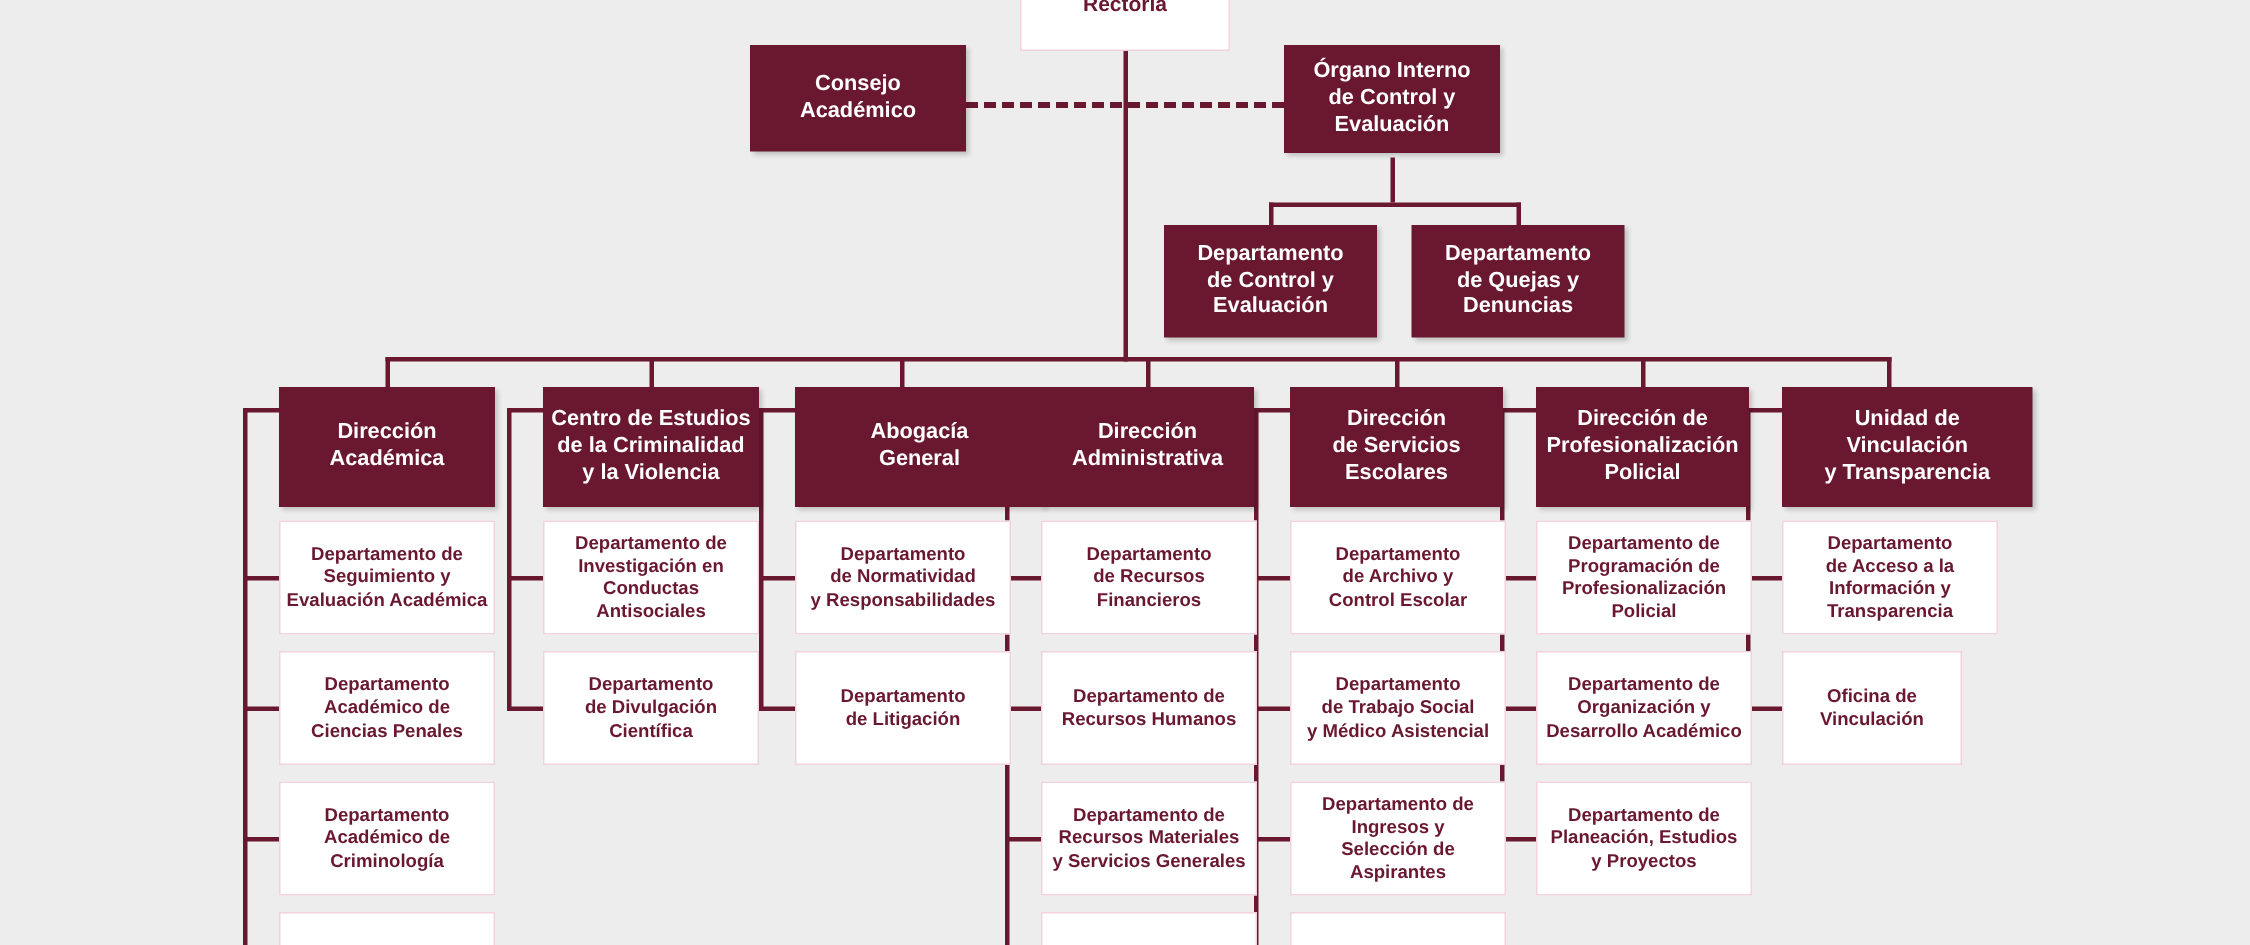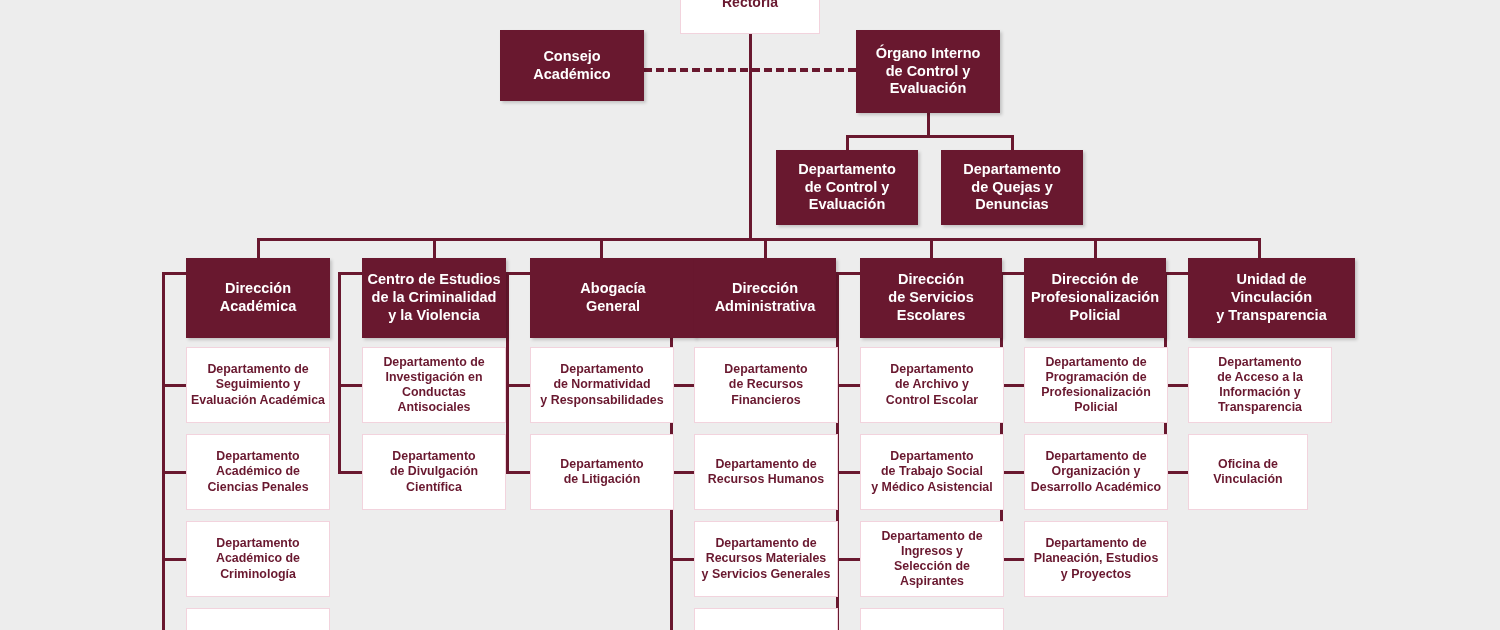--- a/index.html
+++ b/index.html
@@ -73,21 +73,21 @@
 <body>
 
 <div id="chart">
     <div class="node root" style="left: 680px; top: -28px; width: 140px; height: 62px;">
       <span>Rectoría</span>
     </div>
     <div class="conn v" style="left: 749px; top: 34px; height: 207px;"></div>
     <div class="node dark" style="left: 500px; top: 30px; width: 144px; height: 71px;">
       <span>Consejo<br>Académico</span>
     </div>
-    <div class="node dark" style="left: 856px; top: 30px; width: 144px; height: 83px;">
+    <div class="node dark" style="left: 856px; top: 30px; width: 144px; height: 72px;">
       <span>Órgano Interno<br>de Control y<br>Evaluación</span>
     </div>
     <div class="conn-dashed" style="left: 644px; top: 67.5px; width: 212px;"></div>
     <div class="conn v" style="left: 927px; top: 105px; height: 30px;"></div>
     <div class="conn h" style="left: 846px; top: 135px; width: 168px;"></div>
     <div class="conn v" style="left: 846px; top: 135px; height: 15px;"></div>
     <div class="node dark" style="left: 776px; top: 150px; width: 142px; height: 75px;">
       <span>Departamento<br>de Control y<br>Evaluación</span>
     </div>
     <div class="conn v" style="left: 1011px; top: 135px; height: 15px;"></div>

